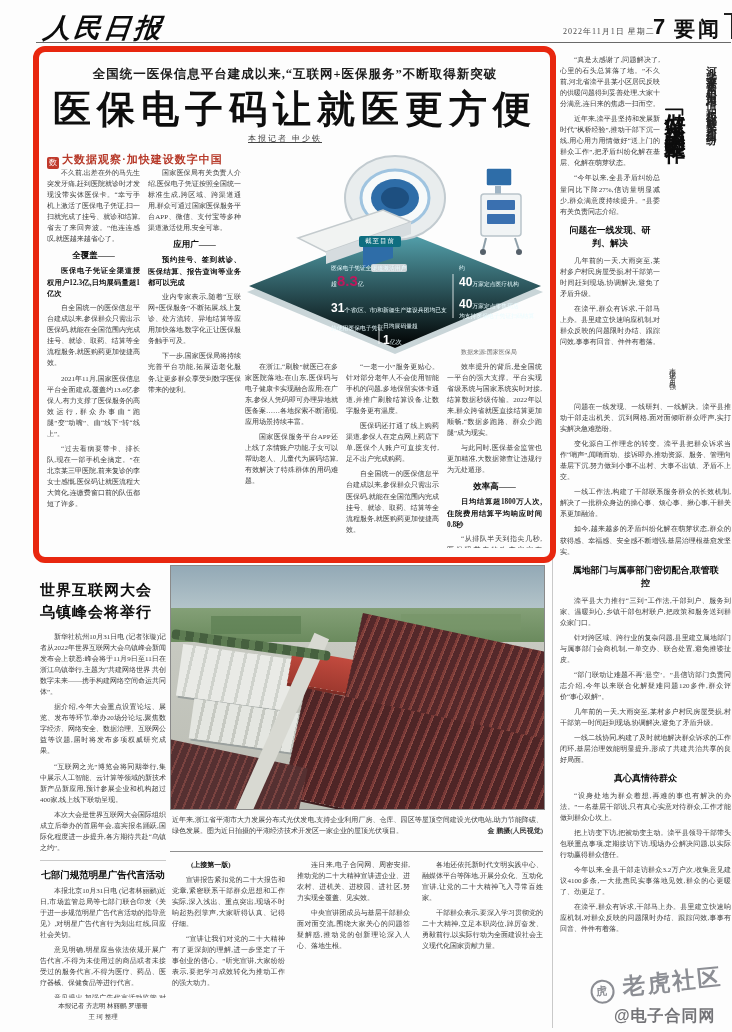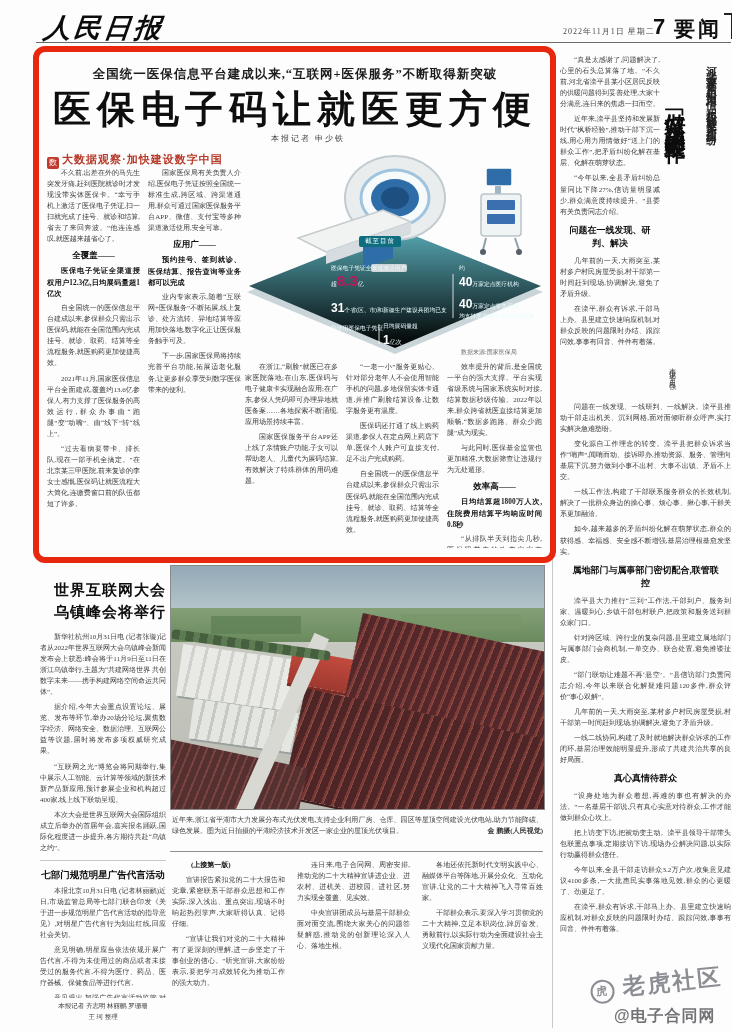--- a/index.html
+++ b/index.html
@@ -33,21 +33,21 @@
   .ig-big{font-size:15px;font-weight:bold;color:#be185d;font-family:"Liberation Sans",sans-serif;line-height:1.1;}
   .ig-mid{font-size:12px;font-weight:bold;color:#fff;font-family:"Liberation Sans",sans-serif;line-height:1.1;}
   .ig-sm{font-size:6px;color:#eafcff;}
   .ig-credit{font-size:6px;color:#666;}
   
   .vkicker{writing-mode:vertical-rl;font-size:10.5px;font-weight:bold;color:#222;letter-spacing:3px;line-height:16px;}
   .vheadline{writing-mode:vertical-rl;font-size:21px;font-weight:bold;color:#0d0d0d;letter-spacing:3px;line-height:30px;}
   .vbyline{writing-mode:vertical-rl;font-size:7px;color:#444;letter-spacing:2px;}
   .subhead{font-size:9px;font-weight:bold;color:#101010;text-align:center;margin:6px 8px 5px;line-height:1.5;}
   
-  .blhead{font-size:15px;font-weight:bold;color:#0d0d0d;text-align:right;line-height:1.45;letter-spacing:1px;}
+  .blhead{font-size:15px;font-weight:bold;color:#0d0d0d;text-align:left;line-height:1.45;letter-spacing:1px;}
   .blhead2{font-size:9.5px;font-weight:bold;color:#0d0d0d;text-align:center;letter-spacing:0px;}
   .names{font-size:6.5px;color:#3c3c3c;text-align:center;line-height:1.7;}
   
   .photo{border:1px solid #8a8a8a;overflow:hidden;background:#c3c6be;}
   .caption{font-size:7px;line-height:1.55;color:#3c3c3c;text-align:justify;}
   .capcredit{font-weight:bold;white-space:nowrap;}
   .contmark{font-weight:bold;color:#111;padding-left:19px;}
   
   .wm1{font-size:23px;font-weight:bold;color:rgba(45,50,60,0.55);transform:rotate(-6deg);letter-spacing:2px;
        text-shadow:0 0 1px rgba(255,255,255,0.6);font-family:"Liberation Sans",sans-serif;}
@@ -65,21 +65,21 @@
   <div class="abs section" style="left:638px;top:5px;">要闻</div>
   <div class="abs bracket" style="left:688px;top:3px;"></div>
 </div>
 <div class="abs hrule" style="left:36px;top:42px;width:695px;background:#6a6a6a;"></div>
 <div class="abs vrule" style="left:552px;top:50px;height:978px;"></div>
 
 <div class="abs redbox" style="left:33px;top:46px;width:511px;height:505px;"></div>
 
 <div class="abs kicker" style="left:55px;top:66px;width:480px;">全国统一医保信息平台建成以来,“互联网+医保服务”不断取得新突破</div>
 <div class="abs headline" style="left:45px;top:84px;width:500px;">医保电子码让就医更方便</div>
-<div class="abs mainbyline" style="left:58px;top:133px;width:500px;">本报记者 申少铁</div>
+<div class="abs mainbyline" style="left:35px;top:133px;width:500px;text-decoration:underline;">本报记者 申少铁</div>
 <div class="abs" style="left:47px;top:149px;">
   <span class="seriesicon">数</span><span class="series">大数据观察·加快建设数字中国</span>
 </div>
 
 <div class="abs clip" style="left:47px;top:168px;width:93px;height:380px;">
   <p class="bp">不久前,出差在外的马先生突发牙痛,赶到医院就诊时才发现没带实体医保卡。“幸亏手机上激活了医保电子凭证,扫一扫就完成了挂号、就诊和结算,省去了来回奔波。”他连连感叹,就医越来越省心了。</p>
   <div class="colhead">全覆盖——</div>
   <p class="bstat">医保电子凭证全渠道授权用户12.3亿,日均展码量超1亿次</p>
   <p class="bp">自全国统一的医保信息平台建成以来,参保群众只需出示医保码,就能在全国范围内完成挂号、就诊、取药、结算等全流程服务,就医购药更加便捷高效。</p>
   <p class="bp">2021年11月,国家医保信息平台全面建成,覆盖约13.6亿参保人,有力支撑了医保服务的高效运行,群众办事由“跑腿”变“动嘴”、由“线下”转“线上”。</p>

